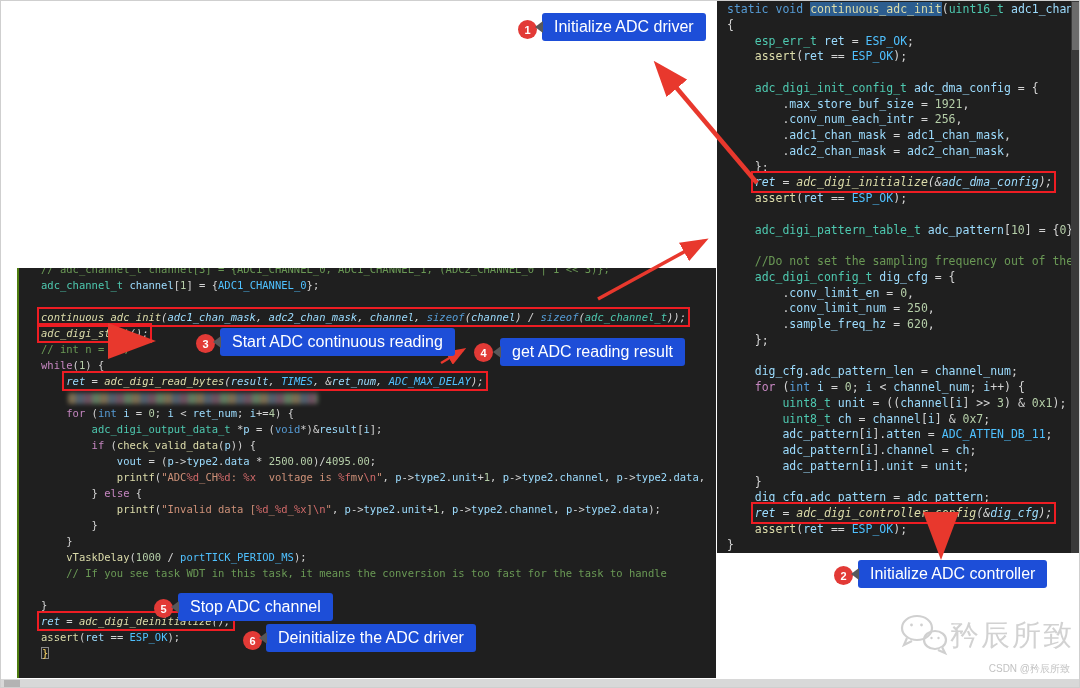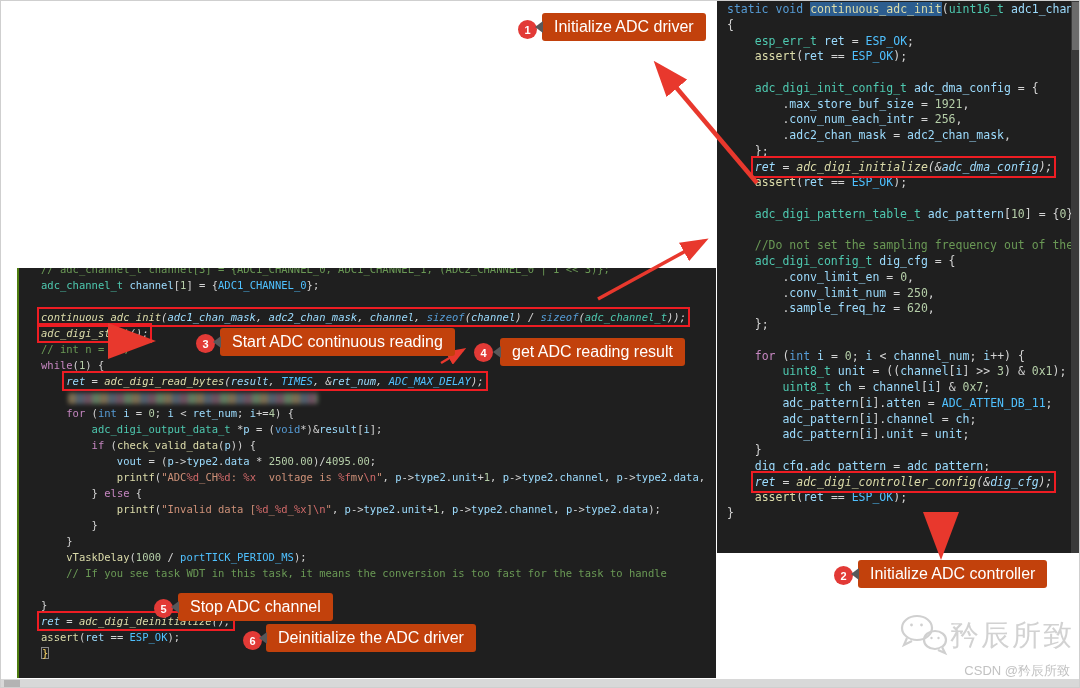--- a/index.html
+++ b/index.html
@@ -26,61 +26,63 @@
 
   
   .vscroll{position:absolute;left:1071px;top:0;width:9px;height:553px;background:#3a3a3a;}
   .vscroll .thumb{position:absolute;top:2px;left:1px;width:7px;height:48px;background:#6b6b6b;}
   .hscroll{position:absolute;left:0;top:679px;width:1080px;height:9px;background:#d8d8d8;}
   .hscroll .thumb{position:absolute;top:1px;left:4px;width:16px;height:7px;background:#b3b3b3;}
 
   
   .anno-badge{position:absolute;width:19px;height:19px;border-radius:50%;background:#e23a36;color:#fff;
     font:bold 11px "Liberation Sans",sans-serif;display:flex;align-items:center;justify-content:center;z-index:30;}
-  .anno-label{position:absolute;background:#c2410c;color:#fff;font:16px "Liberation Sans",sans-serif;
+  .anno-label{position:absolute;background:#1d4ed8;color:#fff;font:16px "Liberation Sans",sans-serif;
     padding:5px 12px;border-radius:3px;white-space:nowrap;z-index:30;}
   .anno-label::before{content:"";position:absolute;left:-7px;top:50%;margin-top:-6px;
     border:6px solid transparent;border-right:8px solid #58585a;border-left:none;}
 
   
   #arrows{position:absolute;inset:0;z-index:20;pointer-events:none;}
 
   
   #watermark{position:absolute;right:6px;top:612px;width:260px;text-align:right;color:#d2d2d2;z-index:5;}
   #watermark .brandrow{display:flex;align-items:center;justify-content:flex-end;}
   #watermark .brand{font-size:29px;letter-spacing:2px;color:#d2d2d2;}
-  #watermark .credit{font-size:13px;color:#c2c2c2;margin-top:2px;padding-right:4px;}
+  #watermark .credit{font-size:10px;color:#c2c2c2;margin-top:2px;padding-right:4px;}
 </style>
 </head>
 <body>
 
 <div class="panel" id="right-panel">
   <div class="code" id="right-code">
       <div class="cl"><span class="tk-k">static</span><span class="tk-d"> </span><span class="tk-k">void</span><span class="tk-d"> </span><span class="tk-sel">continuous_adc_init</span><span class="tk-d">(</span><span class="tk-t">uint16_t</span><span class="tk-d"> </span><span class="tk-v">adc1_chan_mask</span></div>
       <div class="cl"><span class="tk-d">{</span></div>
       <div class="cl"><span class="tk-w">    </span><span class="tk-t">esp_err_t</span><span class="tk-d"> </span><span class="tk-v">ret</span><span class="tk-d"> = </span><span class="tk-x">ESP_OK</span><span class="tk-d">;</span></div>
       <div class="cl"><span class="tk-w">    </span><span class="tk-f">assert</span><span class="tk-d">(</span><span class="tk-v">ret</span><span class="tk-d"> == </span><span class="tk-x">ESP_OK</span><span class="tk-d">);</span></div>
       <div class="cl">&nbsp;</div>
       <div class="cl"><span class="tk-w">    </span><span class="tk-t">adc_digi_init_config_t</span><span class="tk-d"> </span><span class="tk-v">adc_dma_config</span><span class="tk-d"> = {</span></div>
       <div class="cl"><span class="tk-w">        </span><span class="tk-d">.</span><span class="tk-v">max_store_buf_size</span><span class="tk-d"> = </span><span class="tk-n">1921</span><span class="tk-d">,</span></div>
       <div class="cl"><span class="tk-w">        </span><span class="tk-d">.</span><span class="tk-v">conv_num_each_intr</span><span class="tk-d"> = </span><span class="tk-n">256</span><span class="tk-d">,</span></div>
+      <div class="cl"><span class="tk-w">        </span><span class="tk-d">.</span><span class="tk-v">adc1_chan_mask</span><span class="tk-d"> = </span><span class="tk-v">adc1_chan_mask</span><span class="tk-d">,</span></div>
       <div class="cl"><span class="tk-w">        </span><span class="tk-d">.</span><span class="tk-v">adc2_chan_mask</span><span class="tk-d"> = </span><span class="tk-v">adc2_chan_mask</span><span class="tk-d">,</span></div>
       <div class="cl"><span class="tk-w">    </span><span class="tk-d">};</span></div>
       <div class="cl"><span class="tk-w">    </span><span class="redbox"><span class="tk-v">ret</span><span class="tk-d"> = </span><span class="tk-f">adc_digi_initialize</span><span class="tk-d">(&amp;</span><span class="tk-v">adc_dma_config</span><span class="tk-d">);</span></span></div>
       <div class="cl"><span class="tk-w">    </span><span class="tk-f">assert</span><span class="tk-d">(</span><span class="tk-v">ret</span><span class="tk-d"> == </span><span class="tk-x">ESP_OK</span><span class="tk-d">);</span></div>
       <div class="cl">&nbsp;</div>
       <div class="cl"><span class="tk-w">    </span><span class="tk-t">adc_digi_pattern_table_t</span><span class="tk-d"> </span><span class="tk-v">adc_pattern</span><span class="tk-d">[</span><span class="tk-n">10</span><span class="tk-d">] = {</span><span class="tk-n">0</span><span class="tk-d">};</span></div>
       <div class="cl">&nbsp;</div>
       <div class="cl"><span class="tk-w">    </span><span class="tk-m">//Do not set the sampling frequency out of the range</span></div>
       <div class="cl"><span class="tk-w">    </span><span class="tk-t">adc_digi_config_t</span><span class="tk-d"> </span><span class="tk-v">dig_cfg</span><span class="tk-d"> = {</span></div>
       <div class="cl"><span class="tk-w">        </span><span class="tk-d">.</span><span class="tk-v">conv_limit_en</span><span class="tk-d"> = </span><span class="tk-n">0</span><span class="tk-d">,</span></div>
       <div class="cl"><span class="tk-w">        </span><span class="tk-d">.</span><span class="tk-v">conv_limit_num</span><span class="tk-d"> = </span><span class="tk-n">250</span><span class="tk-d">,</span></div>
       <div class="cl"><span class="tk-w">        </span><span class="tk-d">.</span><span class="tk-v">sample_freq_hz</span><span class="tk-d"> = </span><span class="tk-n">620</span><span class="tk-d">,</span></div>
       <div class="cl"><span class="tk-w">    </span><span class="tk-d">};</span></div>
       <div class="cl">&nbsp;</div>
+      <div class="cl"><span class="tk-w">    </span><span class="tk-v">dig_cfg</span><span class="tk-d">.</span><span class="tk-v">adc_pattern_len</span><span class="tk-d"> = </span><span class="tk-v">channel_num</span><span class="tk-d">;</span></div>
       <div class="cl"><span class="tk-w">    </span><span class="tk-c">for</span><span class="tk-d"> (</span><span class="tk-k">int</span><span class="tk-d"> </span><span class="tk-v">i</span><span class="tk-d"> = </span><span class="tk-n">0</span><span class="tk-d">; </span><span class="tk-v">i</span><span class="tk-d"> &lt; </span><span class="tk-v">channel_num</span><span class="tk-d">; </span><span class="tk-v">i</span><span class="tk-d">++) {</span></div>
       <div class="cl"><span class="tk-w">        </span><span class="tk-t">uint8_t</span><span class="tk-d"> </span><span class="tk-v">unit</span><span class="tk-d"> = ((</span><span class="tk-v">channel</span><span class="tk-d">[</span><span class="tk-v">i</span><span class="tk-d">] &gt;&gt; </span><span class="tk-n">3</span><span class="tk-d">) &amp; </span><span class="tk-n">0x1</span><span class="tk-d">);</span></div>
       <div class="cl"><span class="tk-w">        </span><span class="tk-t">uint8_t</span><span class="tk-d"> </span><span class="tk-v">ch</span><span class="tk-d"> = </span><span class="tk-v">channel</span><span class="tk-d">[</span><span class="tk-v">i</span><span class="tk-d">] &amp; </span><span class="tk-n">0x7</span><span class="tk-d">;</span></div>
       <div class="cl"><span class="tk-w">        </span><span class="tk-v">adc_pattern</span><span class="tk-d">[</span><span class="tk-v">i</span><span class="tk-d">].</span><span class="tk-v">atten</span><span class="tk-d"> = </span><span class="tk-x">ADC_ATTEN_DB_11</span><span class="tk-d">;</span></div>
       <div class="cl"><span class="tk-w">        </span><span class="tk-v">adc_pattern</span><span class="tk-d">[</span><span class="tk-v">i</span><span class="tk-d">].</span><span class="tk-v">channel</span><span class="tk-d"> = </span><span class="tk-v">ch</span><span class="tk-d">;</span></div>
       <div class="cl"><span class="tk-w">        </span><span class="tk-v">adc_pattern</span><span class="tk-d">[</span><span class="tk-v">i</span><span class="tk-d">].</span><span class="tk-v">unit</span><span class="tk-d"> = </span><span class="tk-v">unit</span><span class="tk-d">;</span></div>
       <div class="cl"><span class="tk-w">    </span><span class="tk-d">}</span></div>
       <div class="cl"><span class="tk-w">    </span><span class="tk-v">dig_cfg</span><span class="tk-d">.</span><span class="tk-v">adc_pattern</span><span class="tk-d"> = </span><span class="tk-v">adc_pattern</span><span class="tk-d">;</span></div>
       <div class="cl"><span class="tk-w">    </span><span class="redbox"><span class="tk-v">ret</span><span class="tk-d"> = </span><span class="tk-f">adc_digi_controller_config</span><span class="tk-d">(&amp;</span><span class="tk-v">dig_cfg</span><span class="tk-d">);</span></span></div>
       <div class="cl"><span class="tk-w">    </span><span class="tk-f">assert</span><span class="tk-d">(</span><span class="tk-v">ret</span><span class="tk-d"> == </span><span class="tk-x">ESP_OK</span><span class="tk-d">);</span></div>

